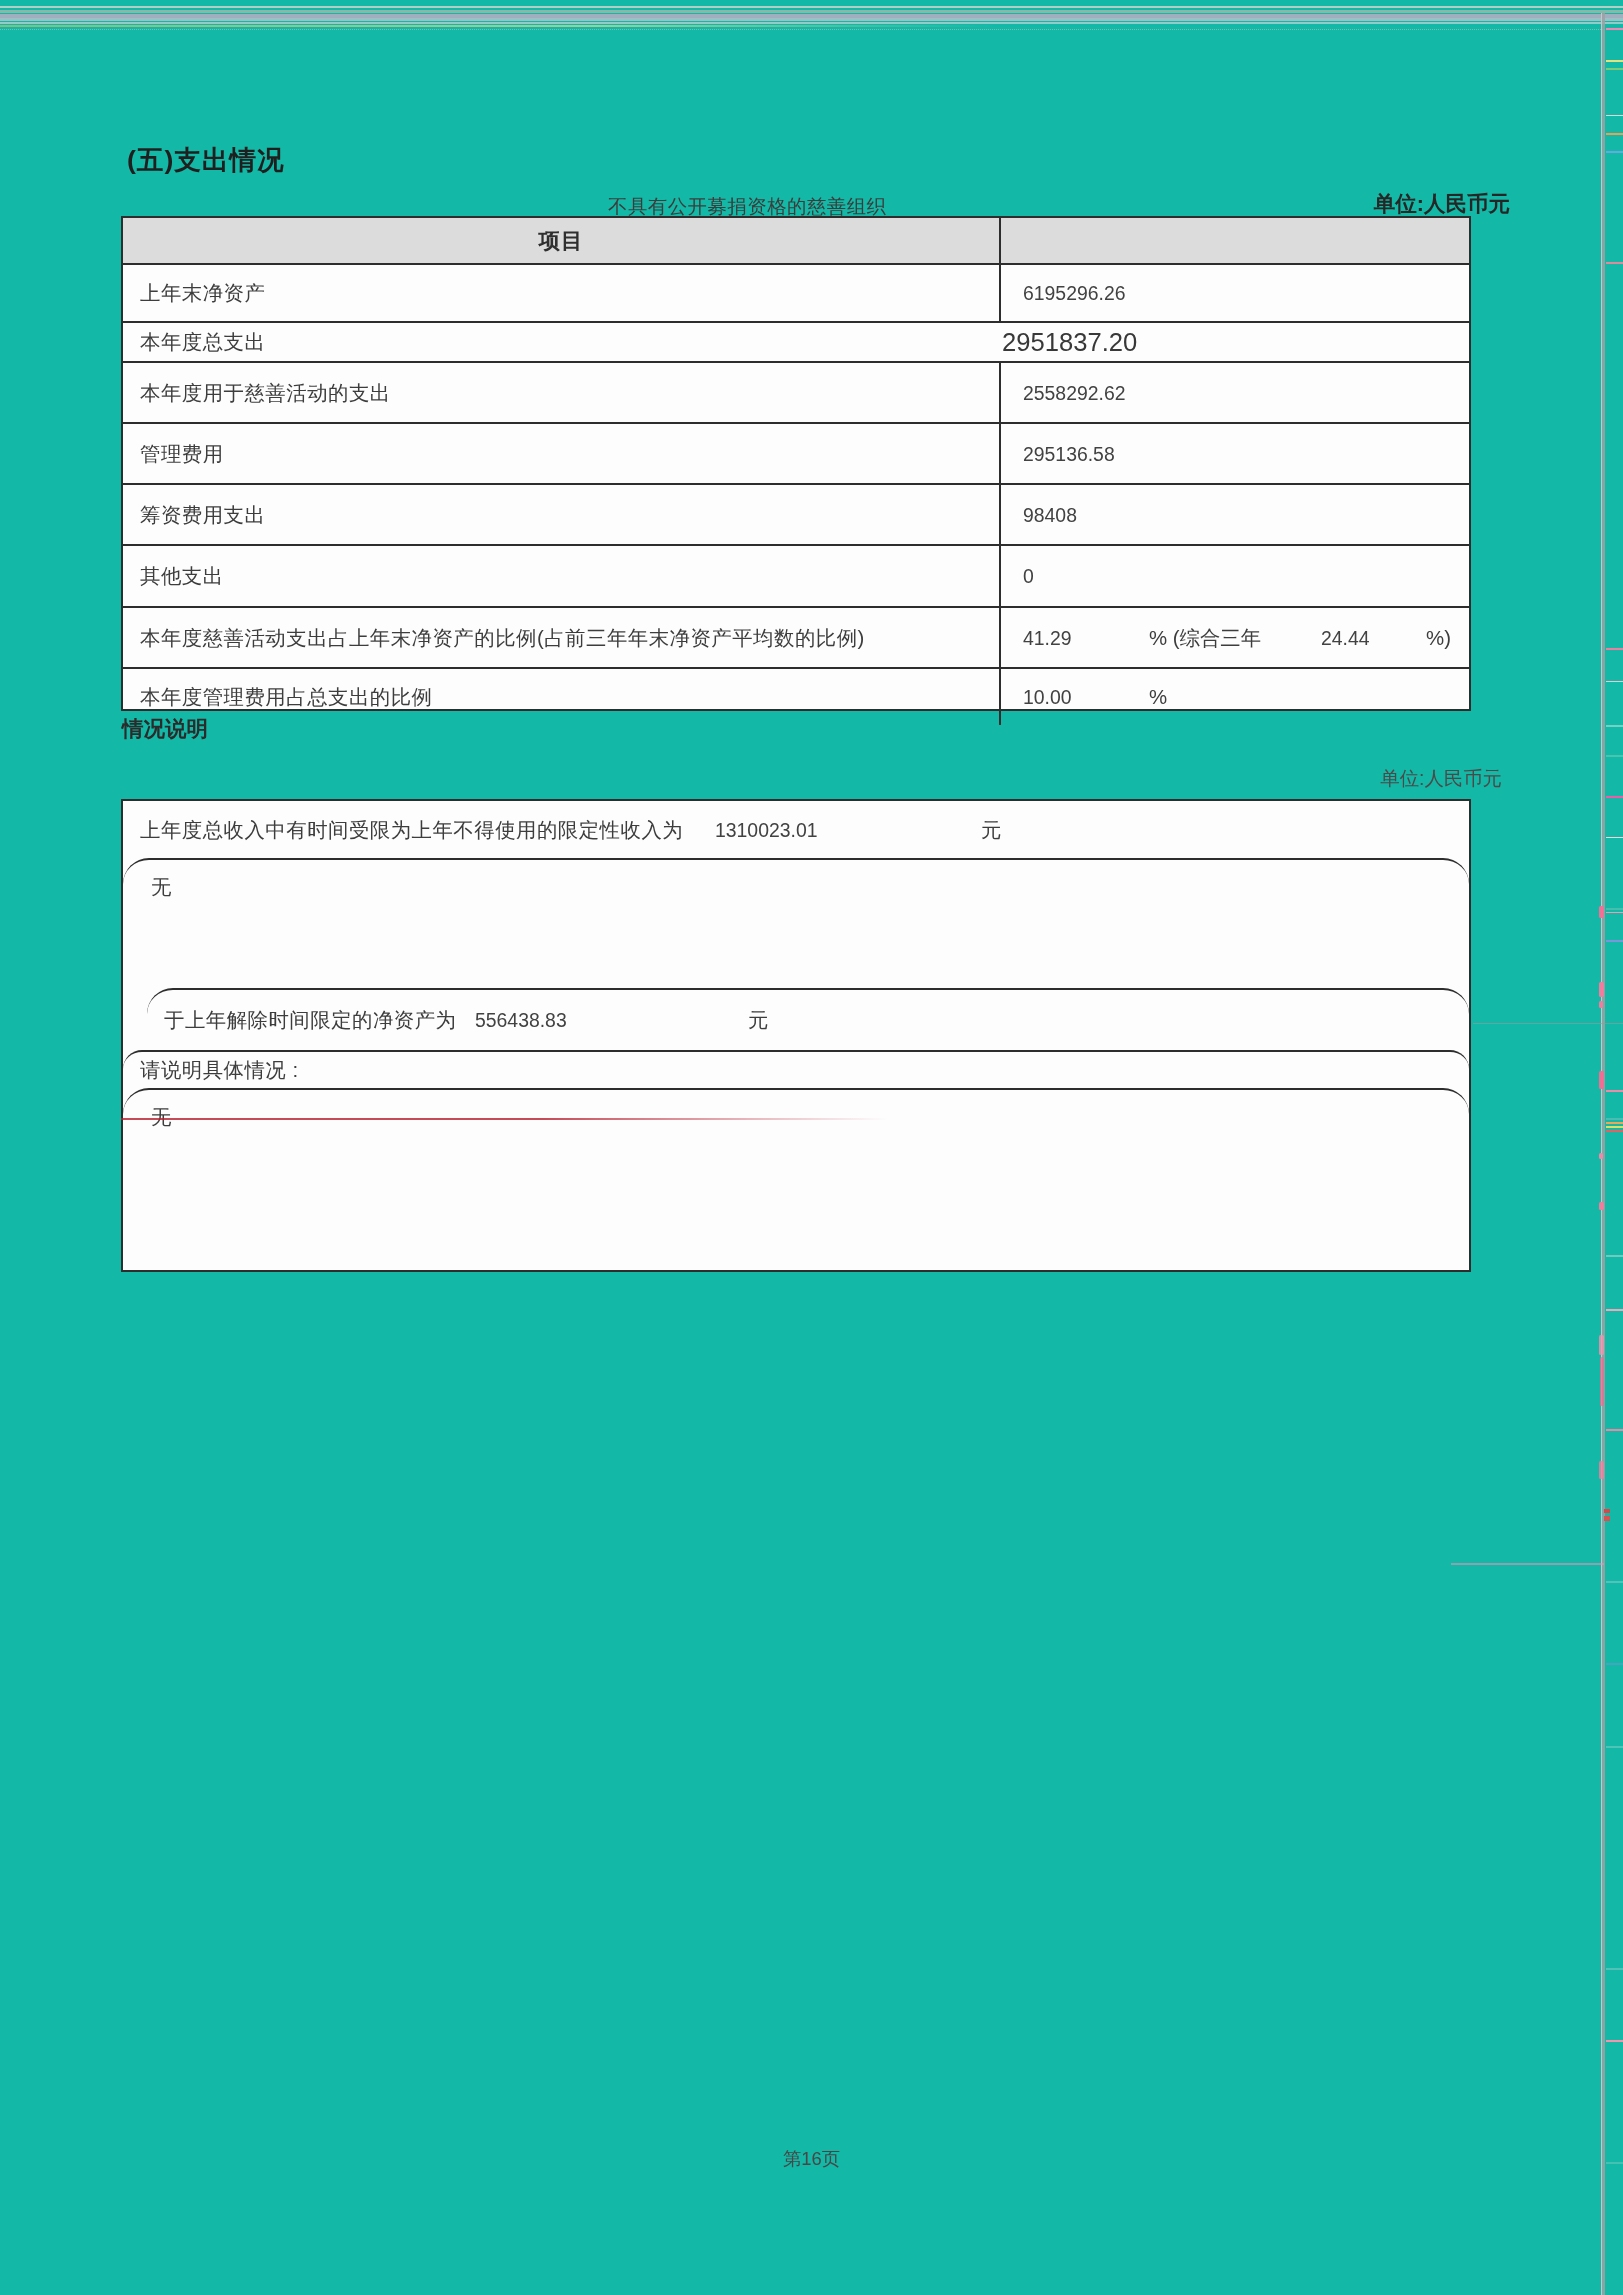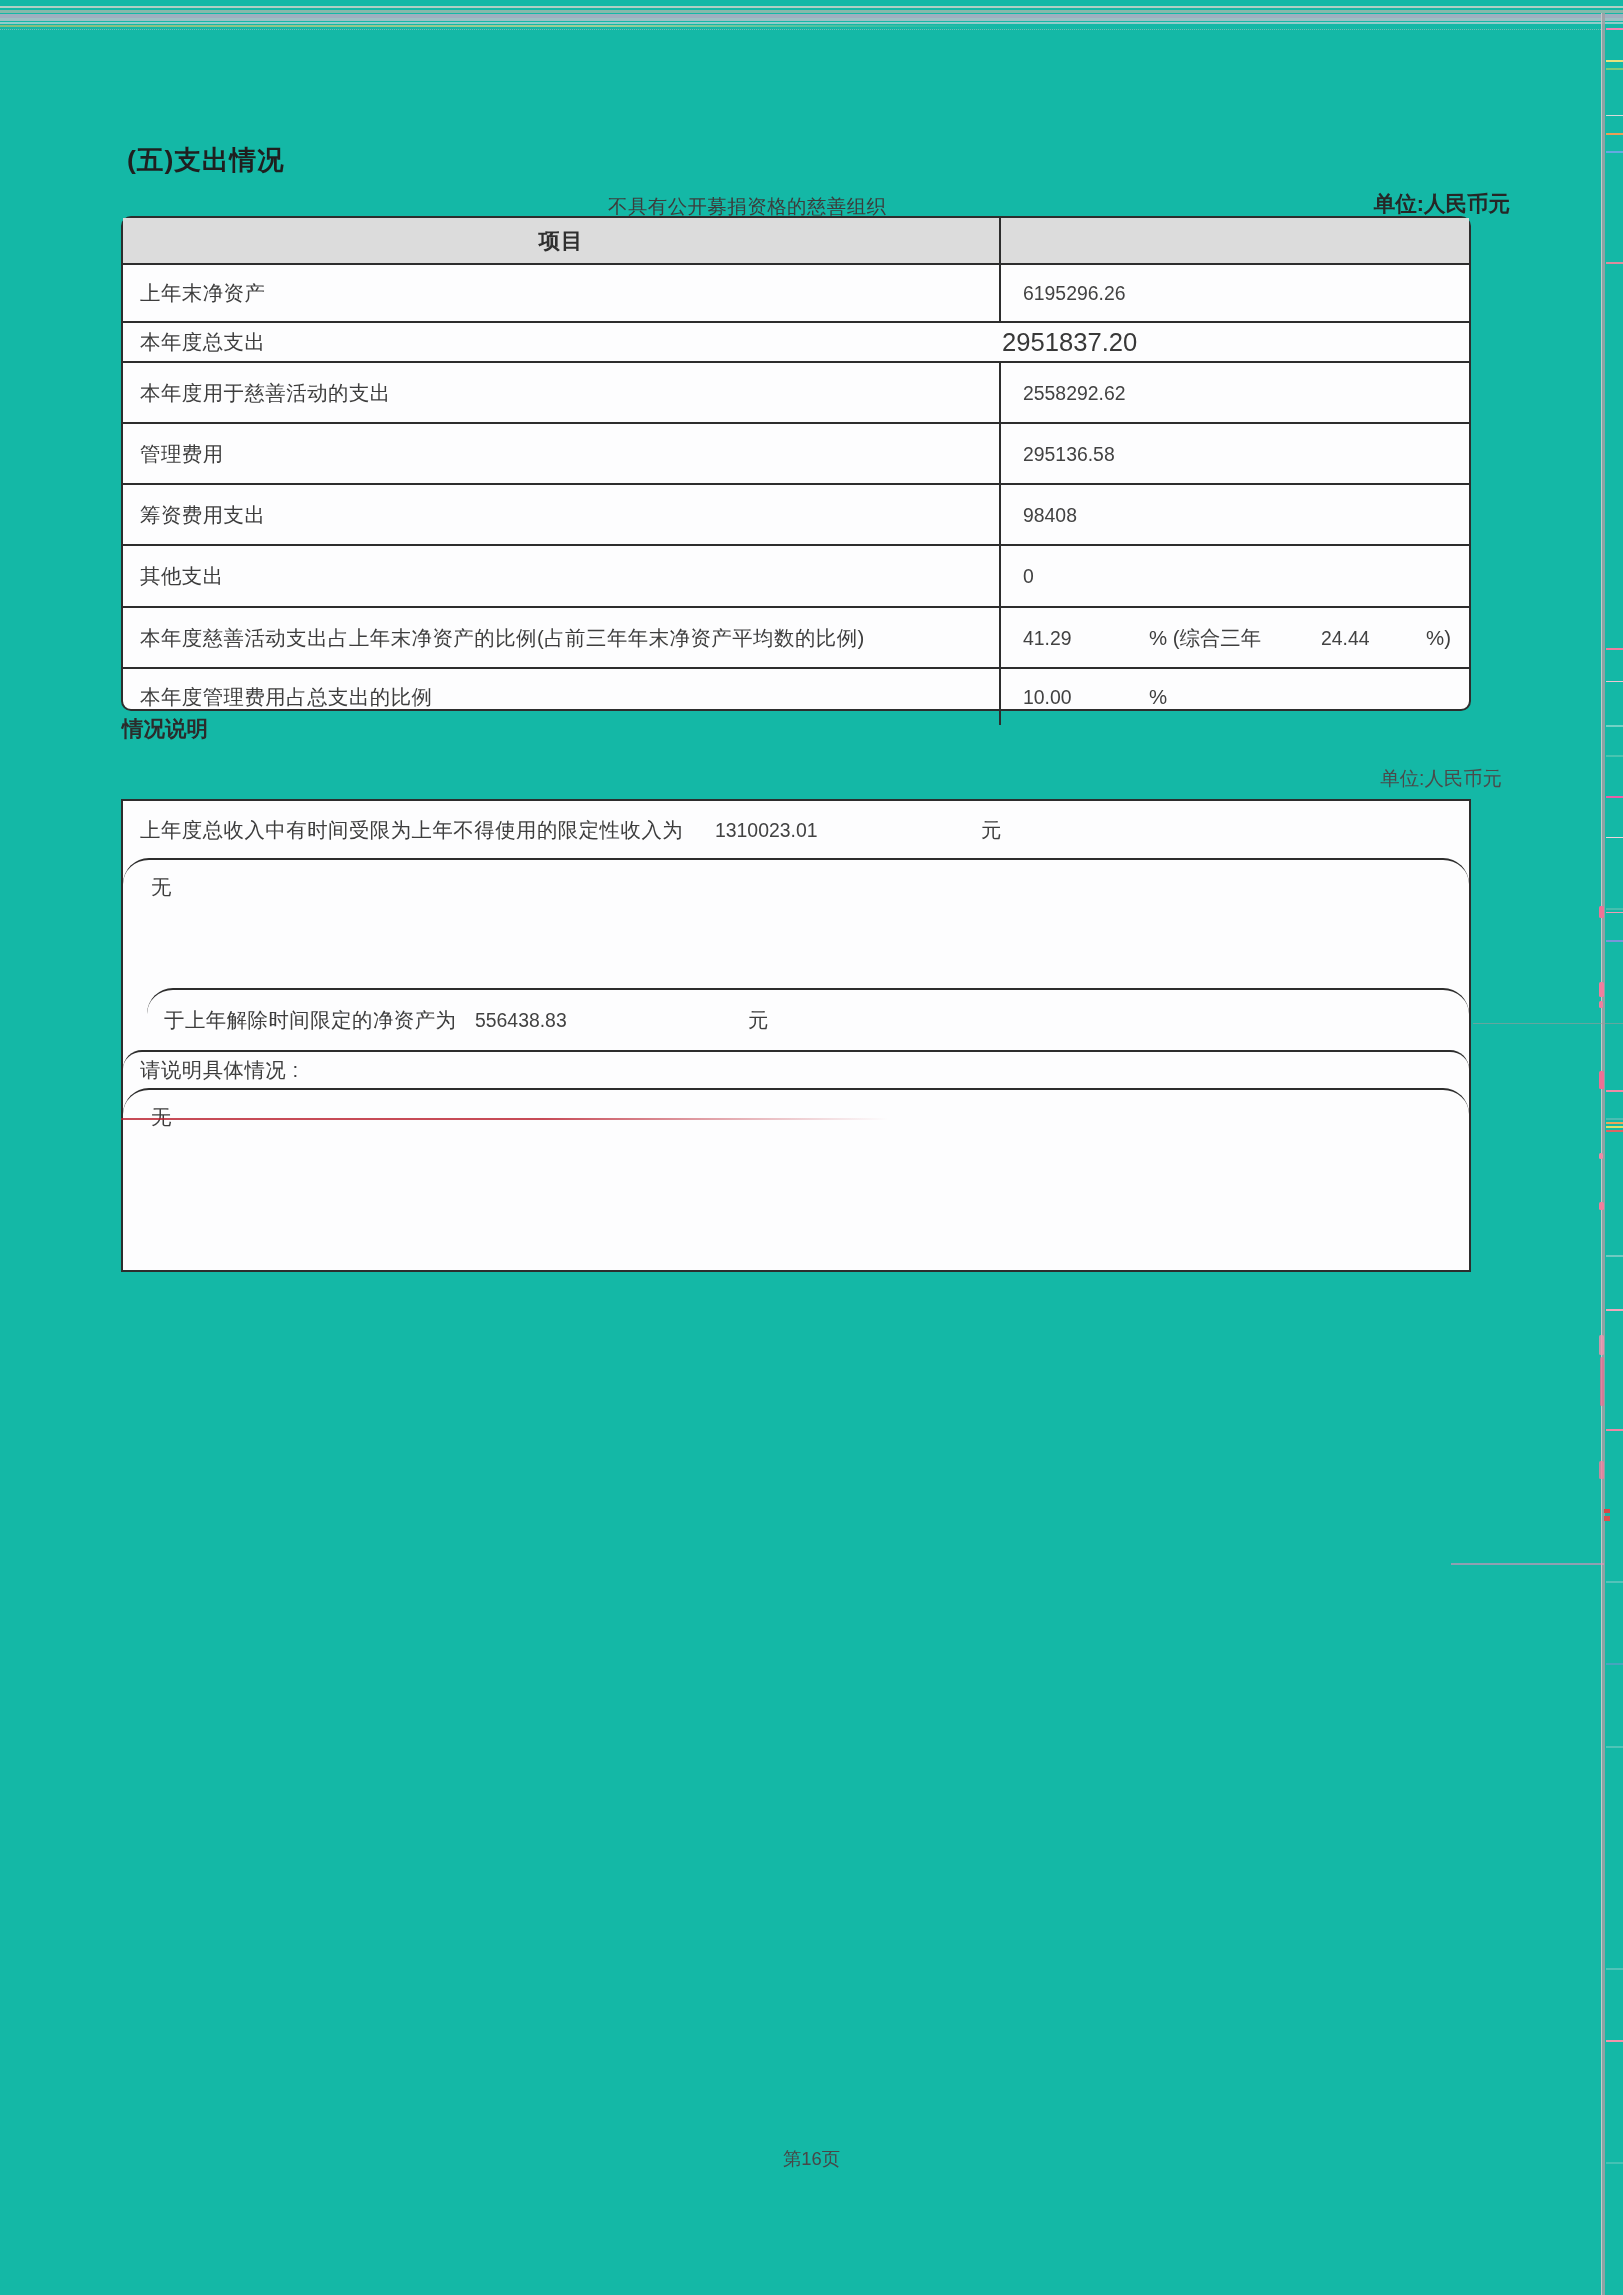--- a/index.html
+++ b/index.html
@@ -9,21 +9,21 @@
   }
   
   .doc-title{position:absolute;left:127px;top:142px;font-size:26.6px;font-weight:bold;color:#1f1f1f;letter-spacing:1px;}
   .org-note{position:absolute;left:596px;top:193px;font-size:19.4px;color:#3c3c3c;letter-spacing:0.5px;margin-left:12px;}
   .unit-bold{position:absolute;right:113px;top:189px;font-size:21.5px;font-weight:bold;color:#262626;}
   .section2-title{position:absolute;left:122px;top:714px;font-size:21.5px;font-weight:bold;color:#2b2b2b;}
   .unit-2{position:absolute;right:121px;top:765px;font-size:19.4px;color:#4a4a4a;}
   .footer{position:absolute;left:0;top:2146px;width:100%;text-align:center;font-size:18.4px;color:#474747;}
   
   .tbl{position:absolute;left:121px;box-sizing:border-box;border:2px solid #2d2d2d;background:#fdfdfe;}
-  #table1{top:216px;width:1350px;height:495px;border-radius:10px;}
+  #table1{top:216px;width:1350px;height:495px;}
   .t1-header{position:relative;height:45px;background:#dcdcdc;display:flex;}
   .t1-header .hcell{display:flex;align-items:center;justify-content:center;font-size:21.5px;font-weight:bold;color:#2f2f2f;letter-spacing:1px;}
   .t1-header .hcell.item{width:876px;}
   .t1-header .hcell.amount{flex:1;}
   .t1-row{position:relative;border-top:2px solid #2d2d2d;}
   .t1-row .lbl{position:absolute;left:17px;top:50%;transform:translateY(-50%);font-size:20.4px;color:#3d3d3d;letter-spacing:0.5px;white-space:nowrap;}
   .t1-row .val{position:absolute;left:900px;top:50%;transform:translateY(-50%);font-size:19.4px;color:#424242;white-space:nowrap;}
   .t1-row .val.big{left:879px;font-size:25.6px;color:#383838;}
   .t1-row .sfx{position:absolute;left:1026px;top:50%;transform:translateY(-50%);font-size:20.4px;color:#3d3d3d;white-space:nowrap;}
   .t1-row .val2{position:absolute;left:1198px;top:50%;transform:translateY(-50%);font-size:19.4px;color:#424242;}

